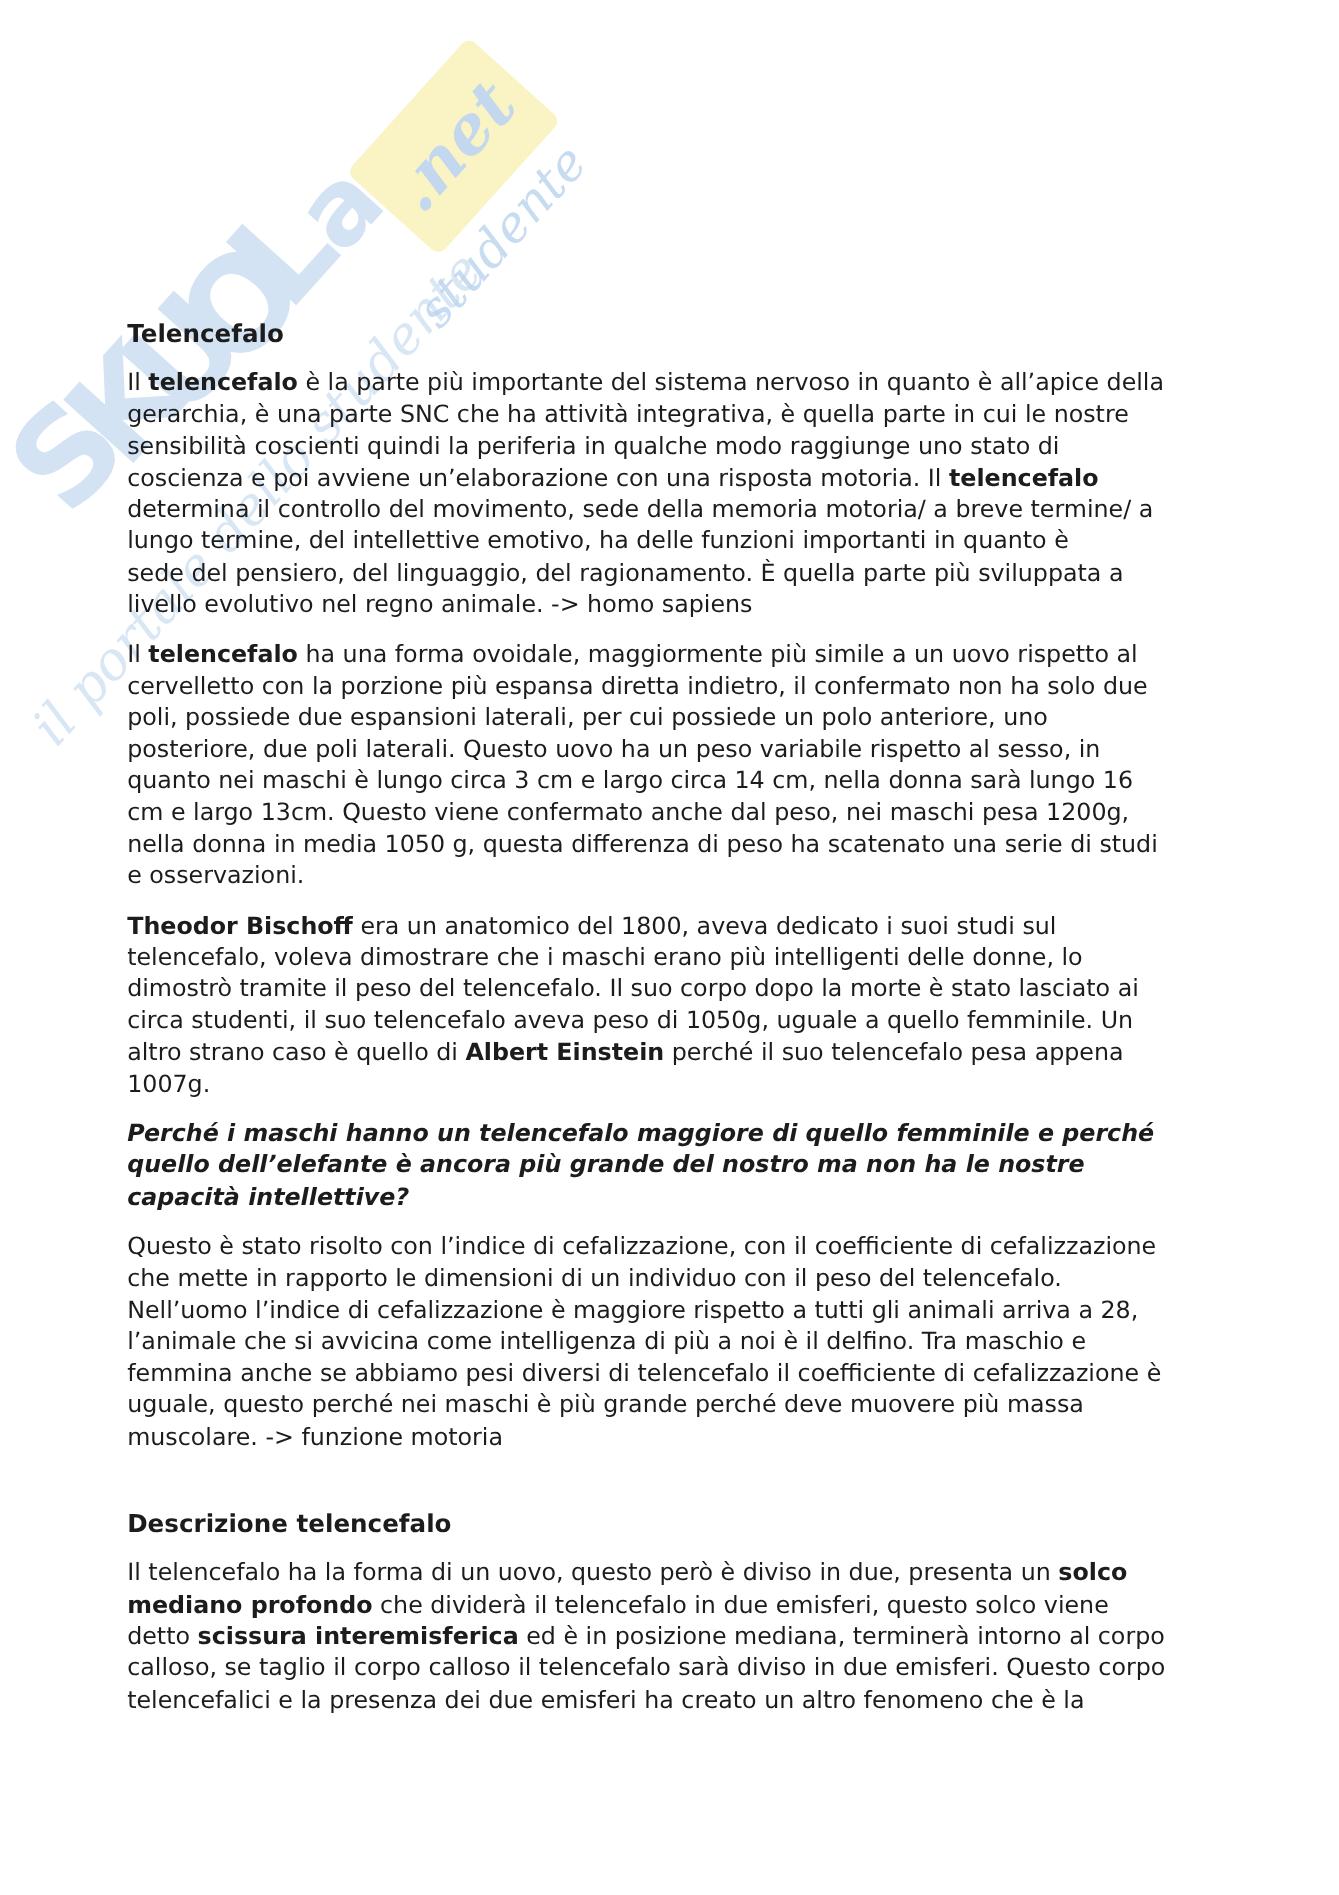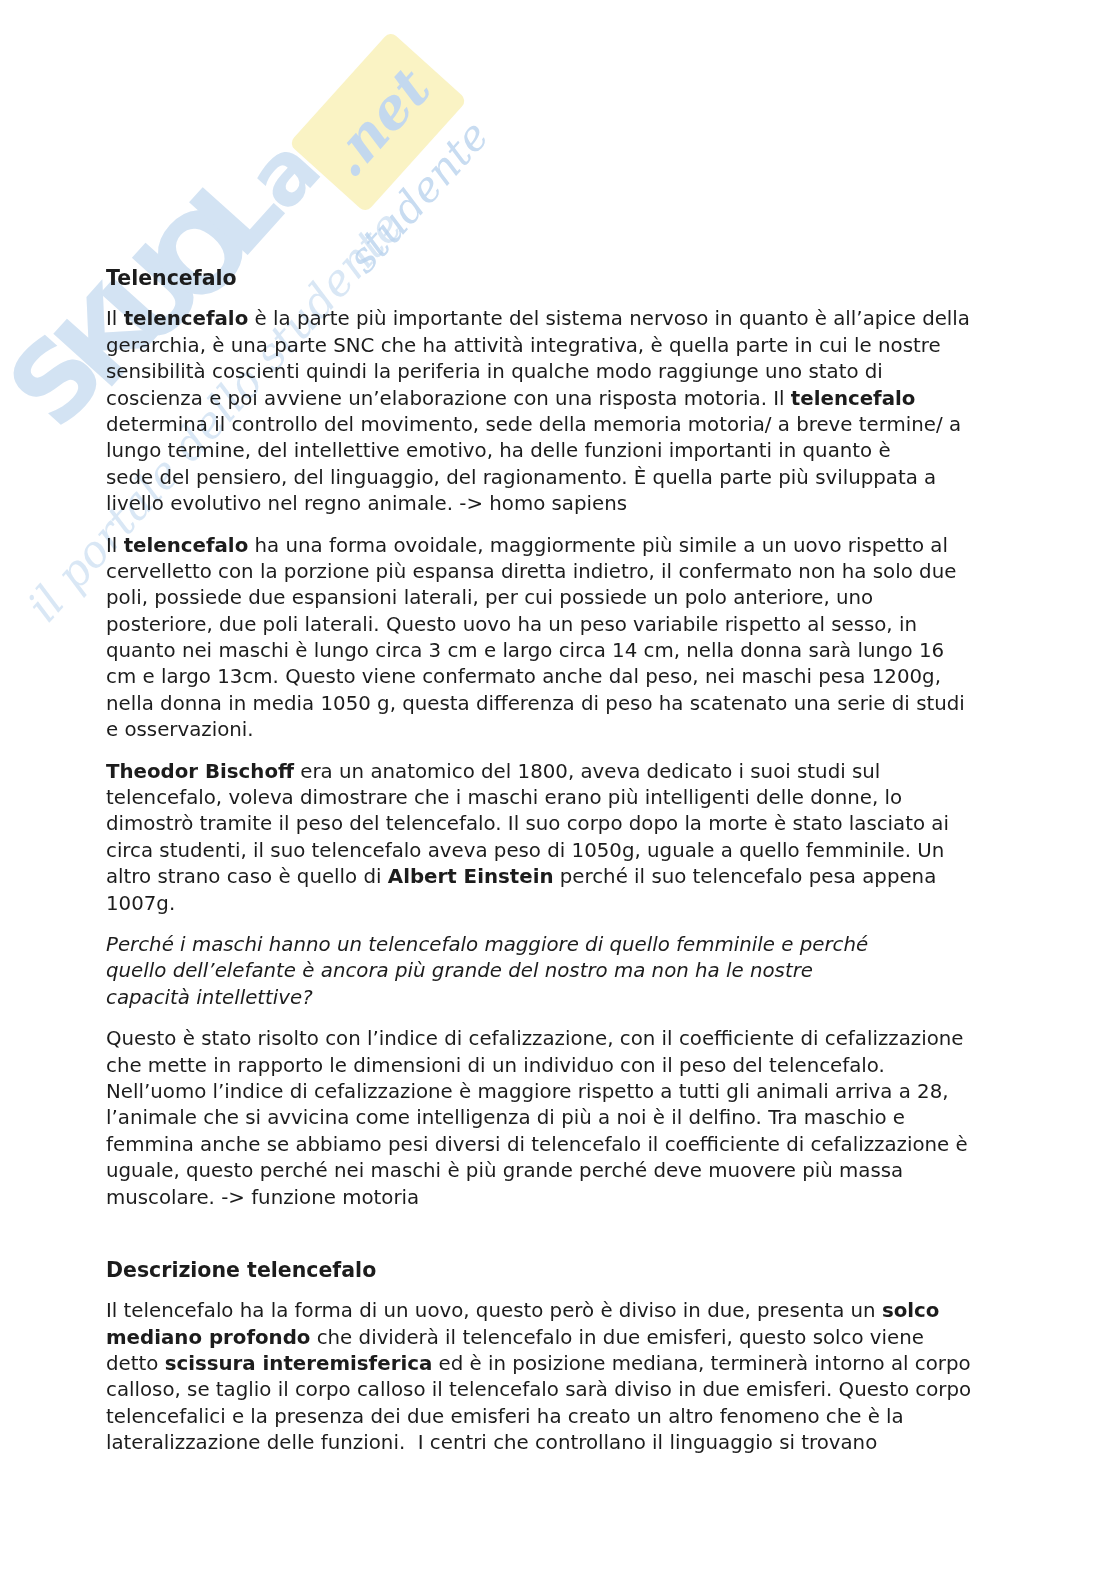--- a/index.html
+++ b/index.html
@@ -72,21 +72,21 @@
     left: 106px; top: 252px;
     width: 920px;
     z-index: 1;
     color: #1c1c1c;
     font-size: 19.8px;
     line-height: 26.4px;
     margin-top: 13px;
   }
   .blk { margin: 0 0 15px 0; }
   .blk.heading { font-weight: bold; font-size: 20.5px; }
-  .blk.question { font-weight: normal; font-style: italic; }
+  .blk.question { font-weight: bold; font-style: italic; }
   .blk.spacer { height: 1px; margin-bottom: 30px; }
   .line { white-space: pre; height: 26.4px; }
   .line b { font-weight: bold; }
 </style>
 </head>
 <body>
 
 <div class="page">
 
   <div class="watermark">
@@ -154,17 +154,16 @@
       <div class="blk spacer"></div>
       <div class="blk heading">
         <div class="line">Descrizione telencefalo</div>
       </div>
       <div class="blk para">
         <div class="line">Il telencefalo ha la forma di un uovo, questo però è diviso in due, presenta un <b>solco</b></div>
         <div class="line"><b>mediano profondo</b> che dividerà il telencefalo in due emisferi, questo solco viene</div>
         <div class="line">detto <b>scissura interemisferica</b> ed è in posizione mediana, terminerà intorno al corpo</div>
         <div class="line">calloso, se taglio il corpo calloso il telencefalo sarà diviso in due emisferi. Questo corpo</div>
         <div class="line">telencefalici e la presenza dei due emisferi ha creato un altro fenomeno che è la</div>
-        <div class="line">lateralizzazione delle funzioni.  I centri che controllano il linguaggio si trovano</div>
       </div>
     </div>
 
 </div>
 
 </body></html>

